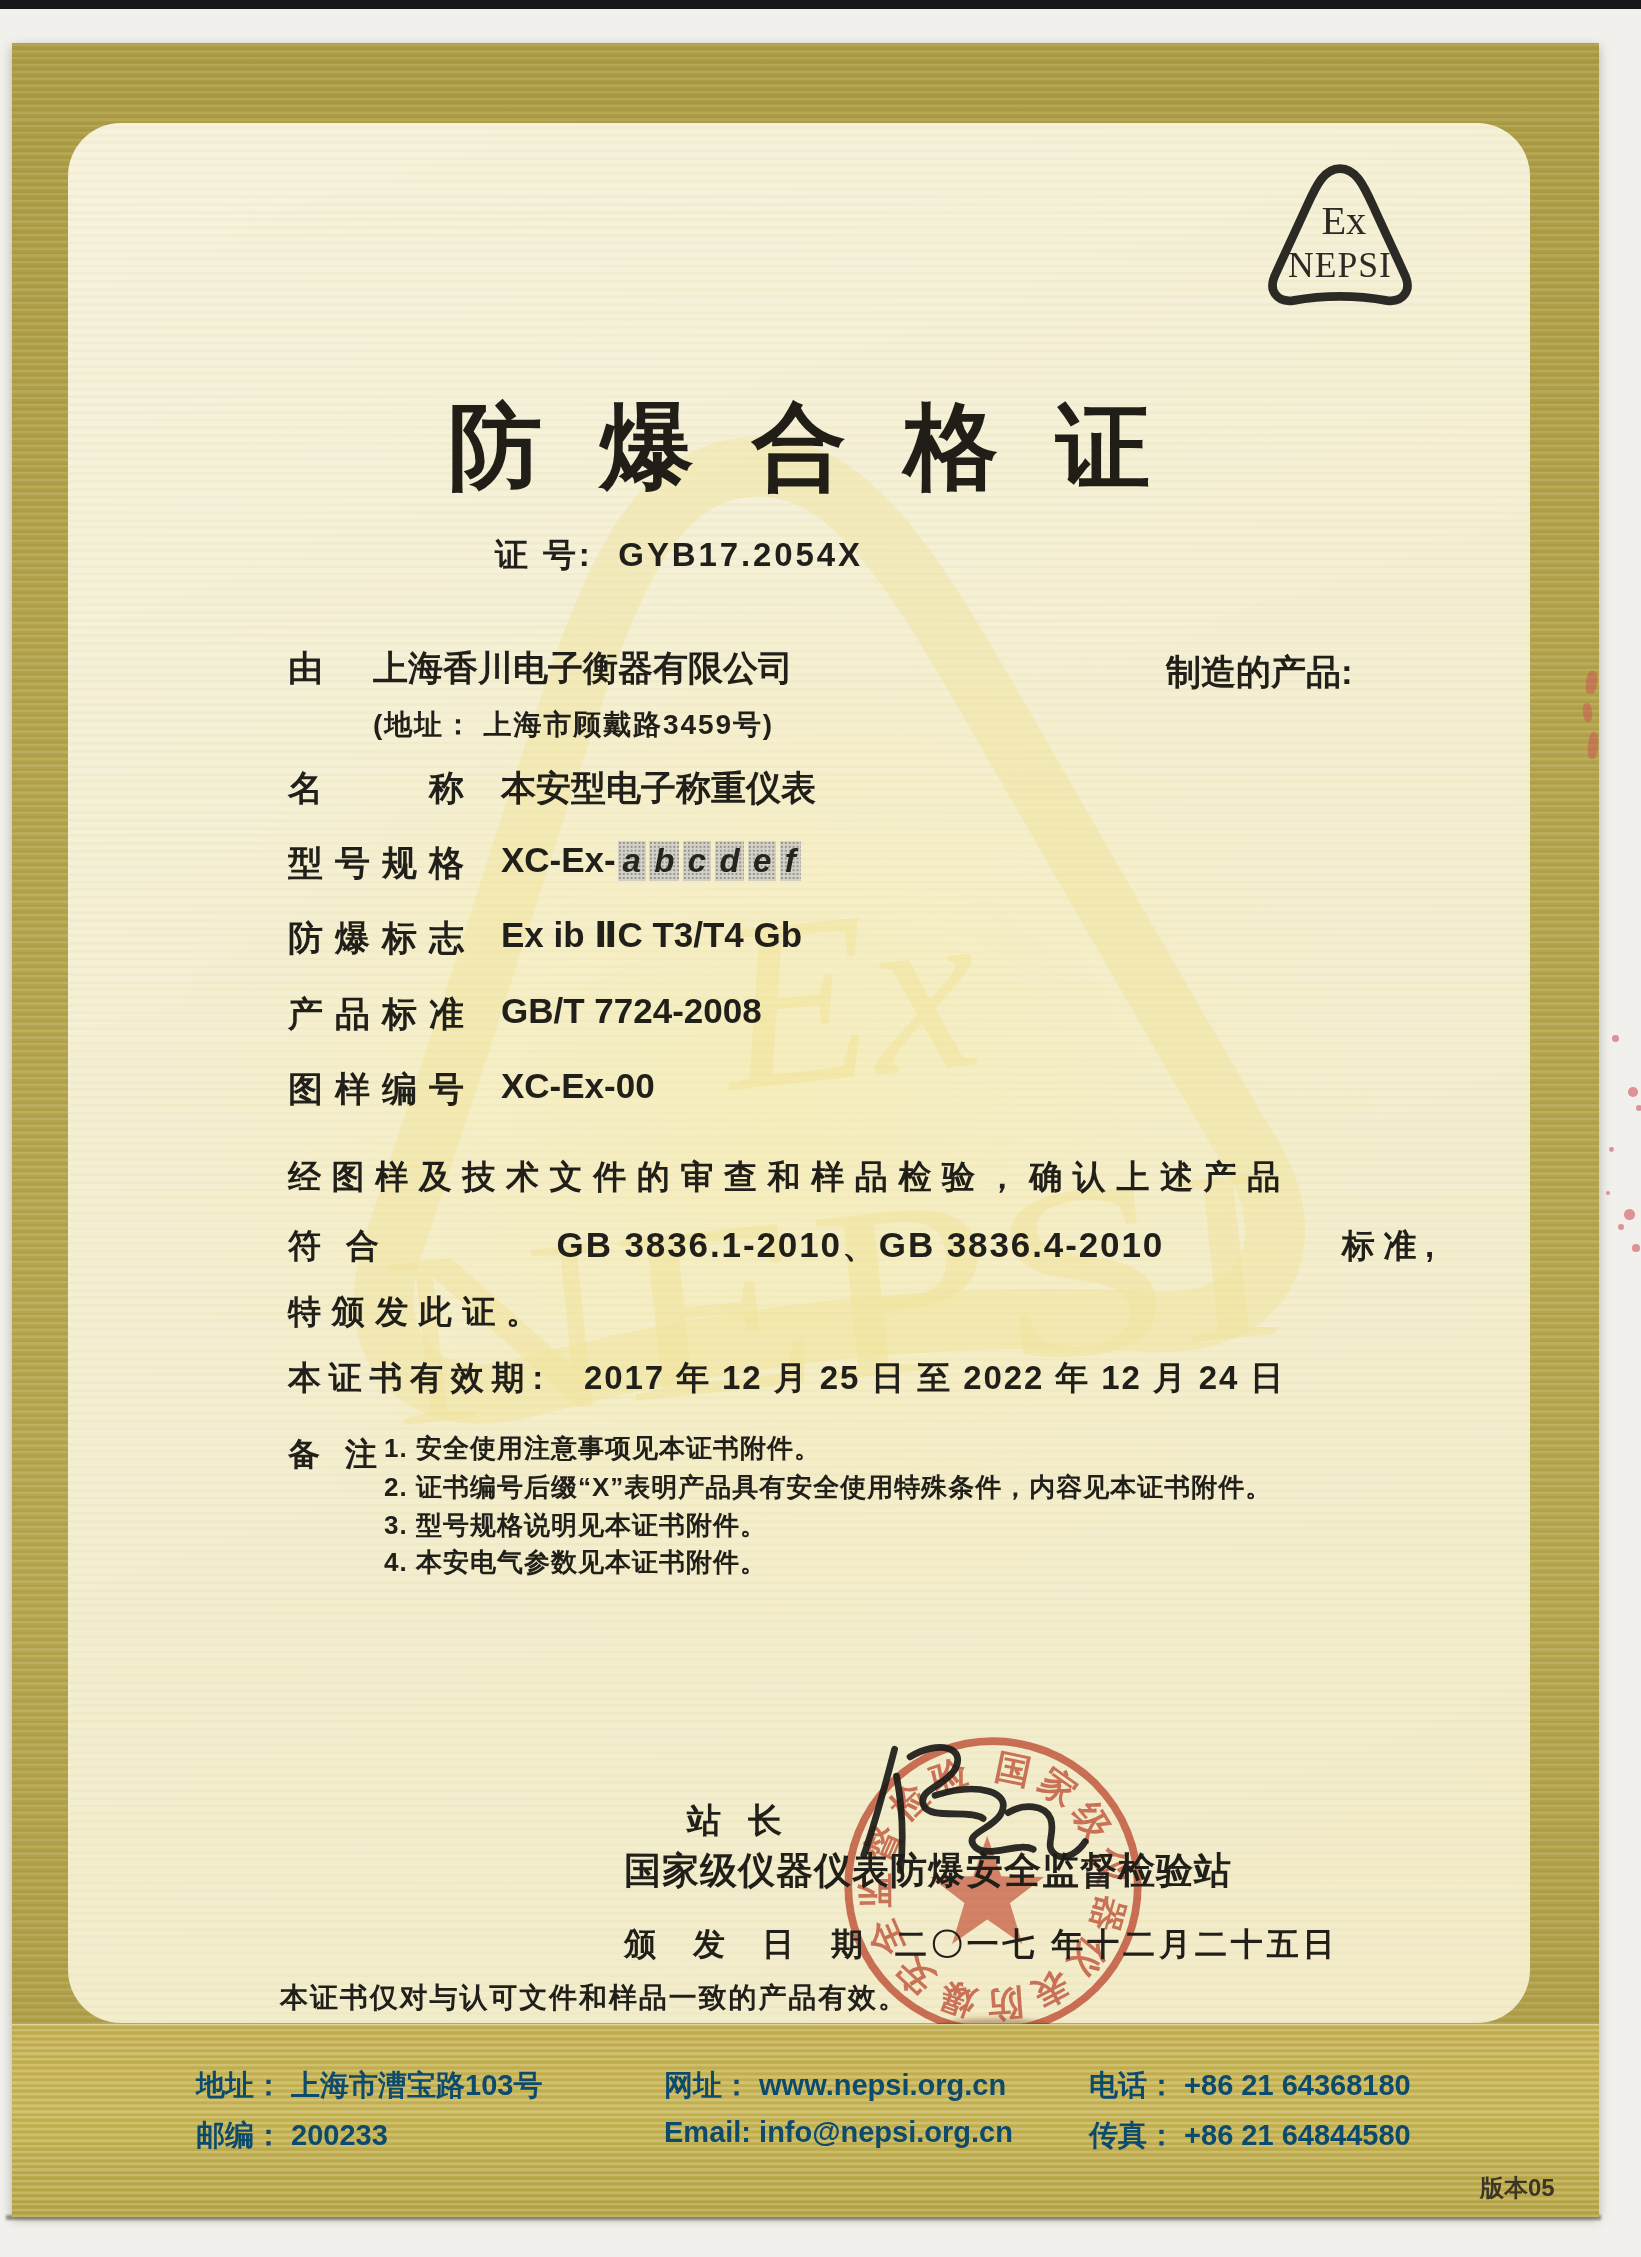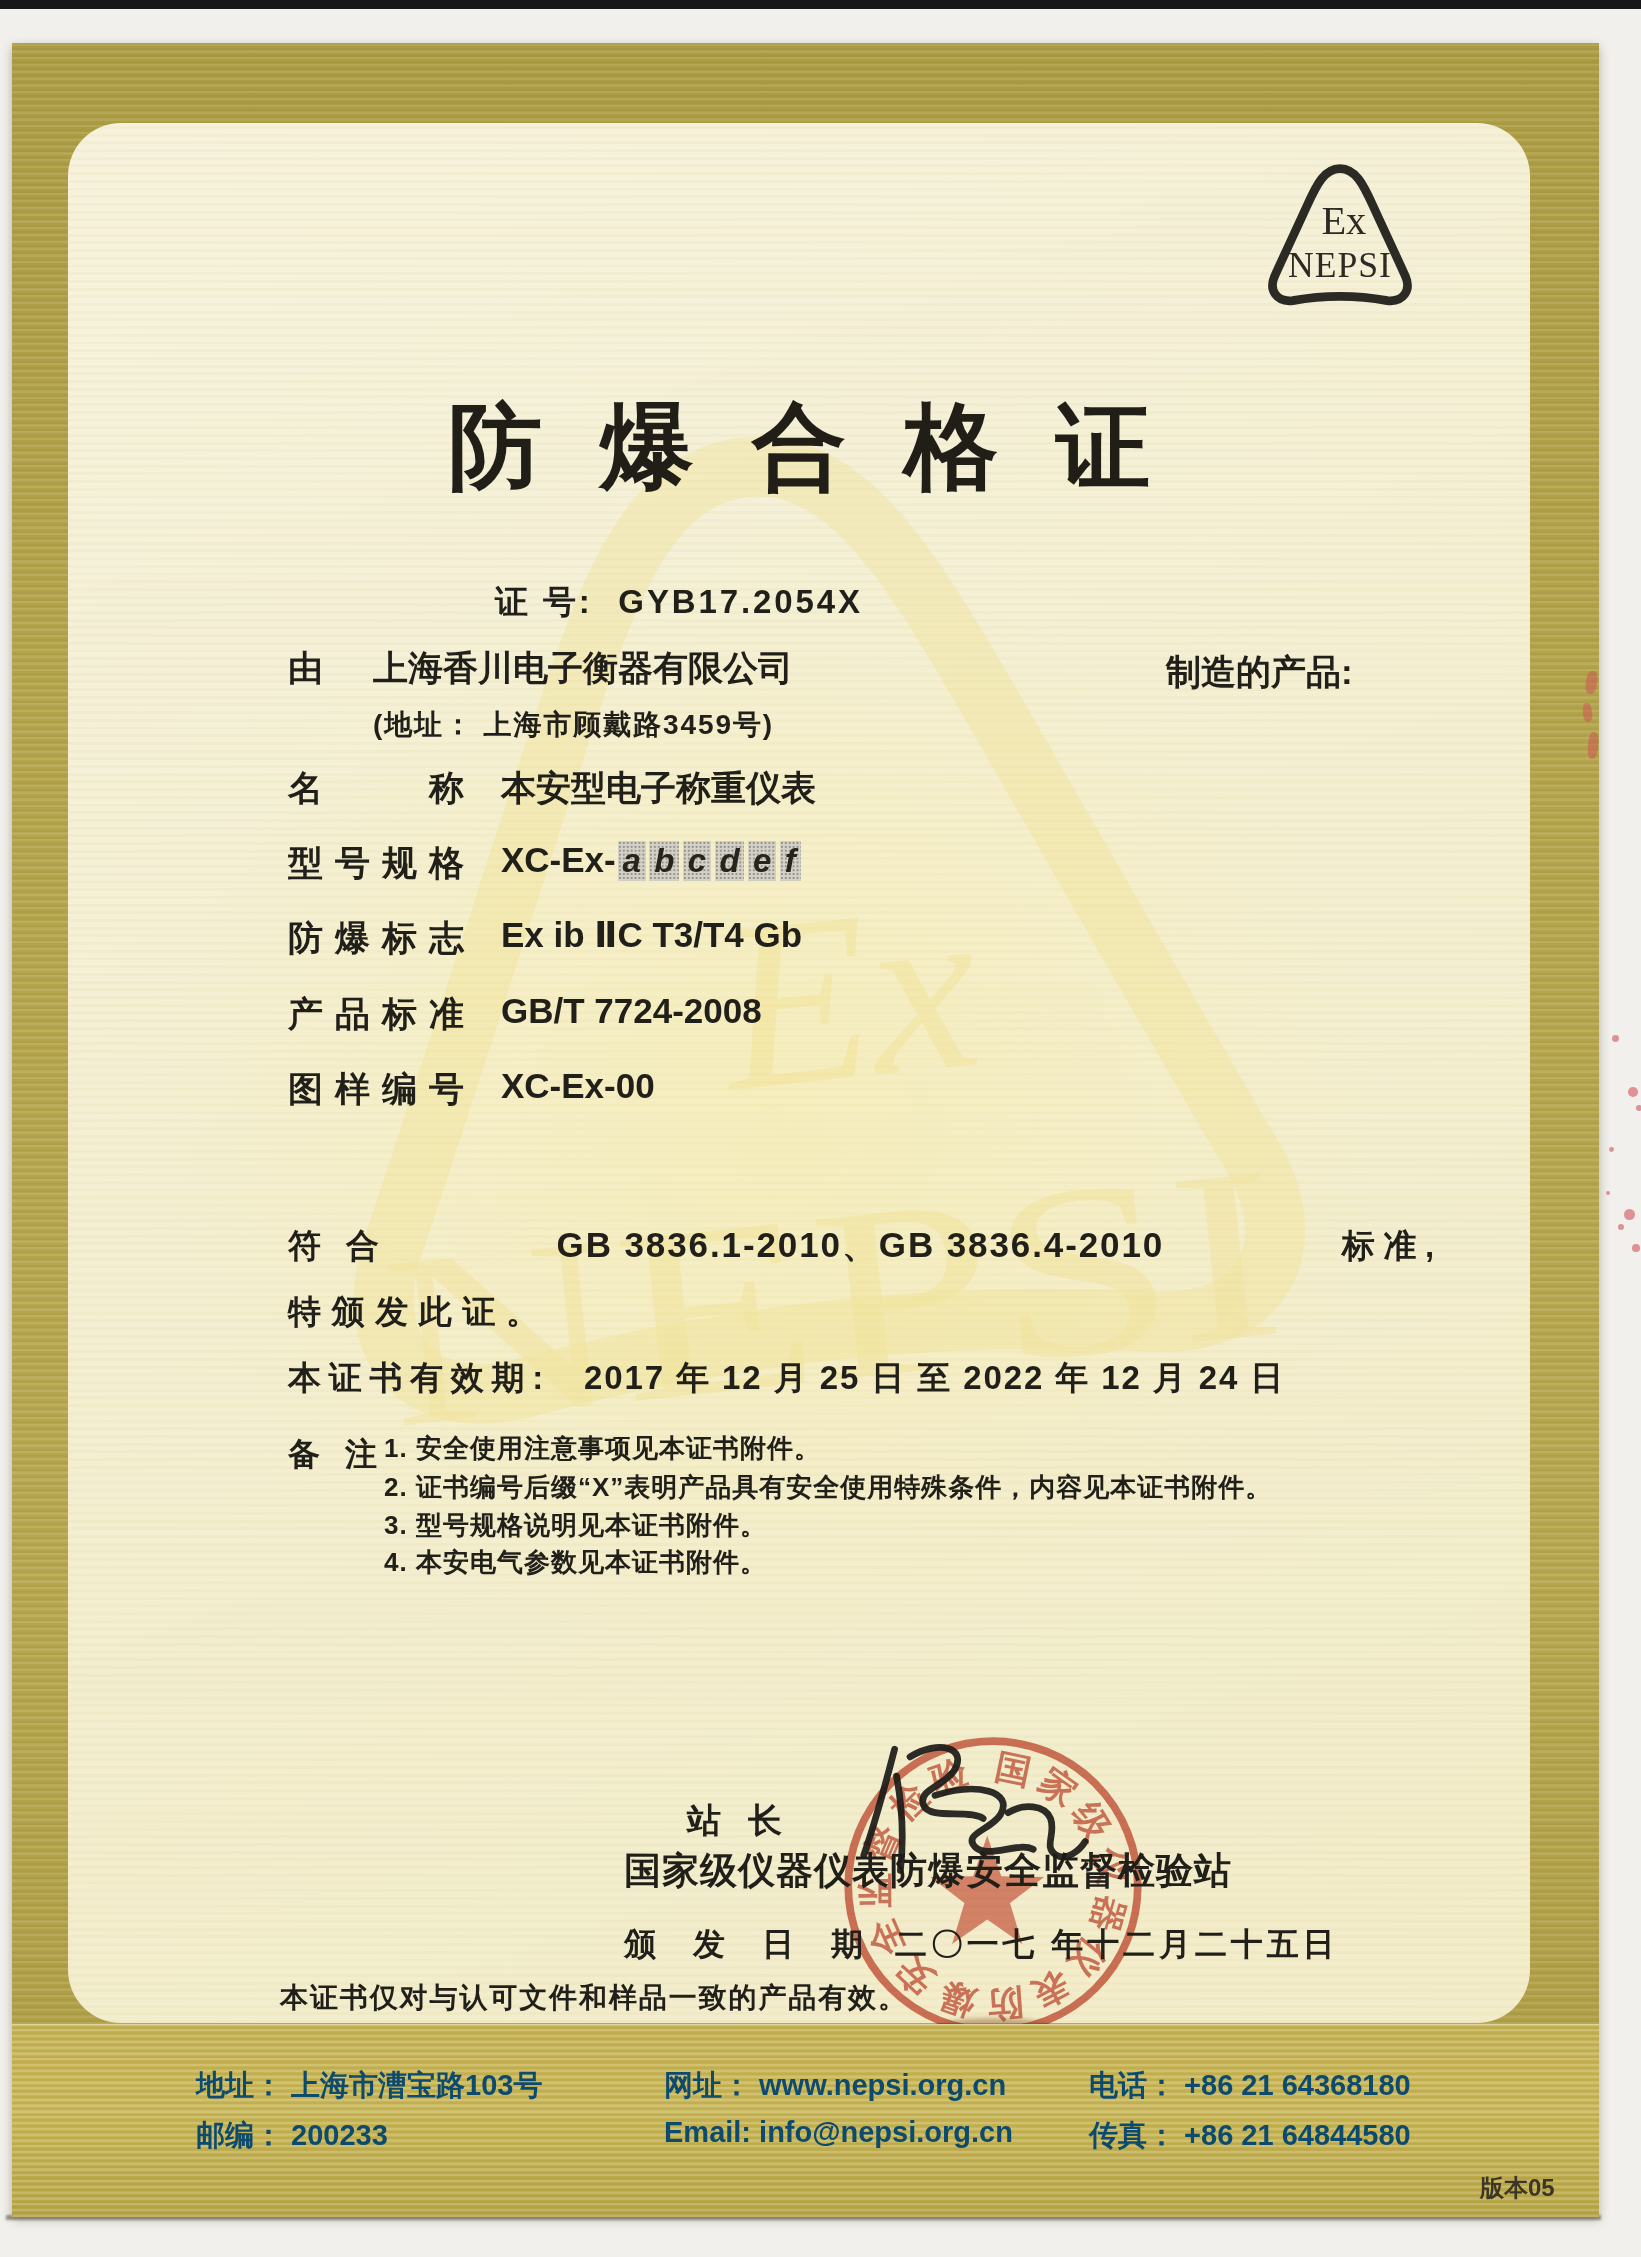--- a/index.html
+++ b/index.html
@@ -19,21 +19,21 @@
           linear-gradient(160deg,#f6f2dd 0%,#f4efd3 45%,#f2ecca 100%);}
   
   .wm{position:absolute;left:261px;top:406px;width:1081px;height:1188px;opacity:0.55;
       transform:rotate(-6deg);z-index:1;pointer-events:none;}
   
   .logo{position:absolute;left:1261px;top:159px;width:158px;height:158px;z-index:3;}
   
   .title{position:absolute;left:68px;top:384px;width:1462px;text-align:center;
          font-size:94px;font-weight:800;letter-spacing:58px;text-indent:58px;color:#211e18;z-index:3;}
   .certno{position:absolute;left:68px;top:533px;width:1222px;text-align:center;
-          font-size:33px;font-weight:700;letter-spacing:2.9px;z-index:3;margin-top:47px;}
+          font-size:33px;font-weight:700;letter-spacing:2.9px;z-index:3;}
   
   .row-by{position:absolute;top:645px;left:288px;width:1159px;font-size:35px;font-weight:600;z-index:3;}
   .by-word{position:absolute;left:0;top:0;}
   .by-company{position:absolute;left:85px;top:0;font-weight:700;text-align:center;}
   .by-suffix{position:absolute;left:878px;top:3.9px;}
   .row-addr{position:absolute;top:706px;left:373px;font-size:28px;font-weight:600;letter-spacing:1.9px;z-index:3;}
   
   .frow{position:absolute;left:288px;height:44px;font-size:35px;z-index:3;}
   .flabel{display:flex;justify-content:space-between;width:176px;font-weight:600;position:absolute;left:0;top:0;}
   .fvalue{position:absolute;left:213px;top:0;font-weight:700;white-space:nowrap;}
@@ -157,20 +157,21 @@
   <div class="frow" style="top:1066px;">
     <span class="flabel">
         <span>图</span>
         <span>样</span>
         <span>编</span>
         <span>号</span>
       </span>
     <span class="fvalue">XC-Ex-00</span>
   </div>
 
+  <div class="st1">经图样及技术文件的审查和样品检验，确认上述产品</div>
   <div class="st2">
     <span class="st2-pre">
         <span>符</span>
         <span>合</span>
       </span>
     <span class="st2-std">GB 3836.1-2010、GB 3836.4-2010</span>
     <span class="st2-suf">标准,</span>
   </div>
   <div class="st3">特颁发此证。</div>
   <div class="st4">

